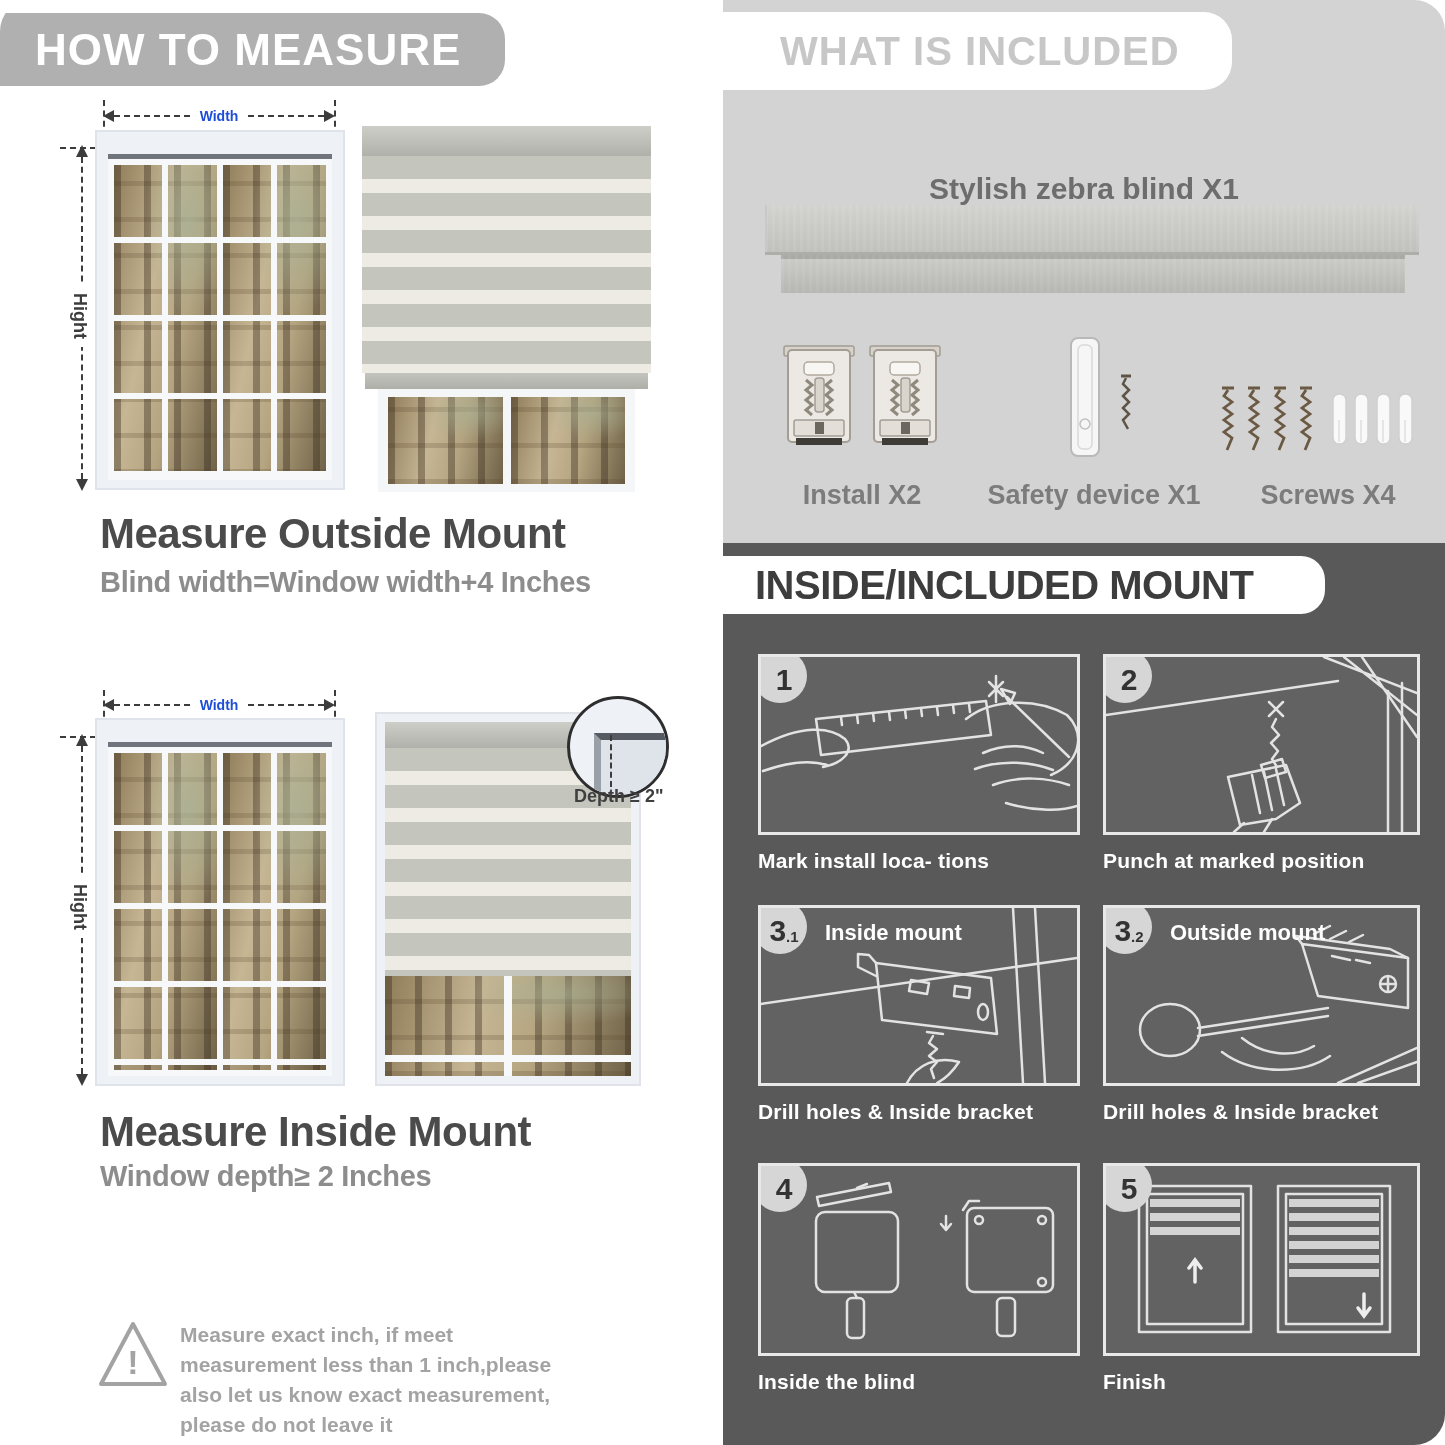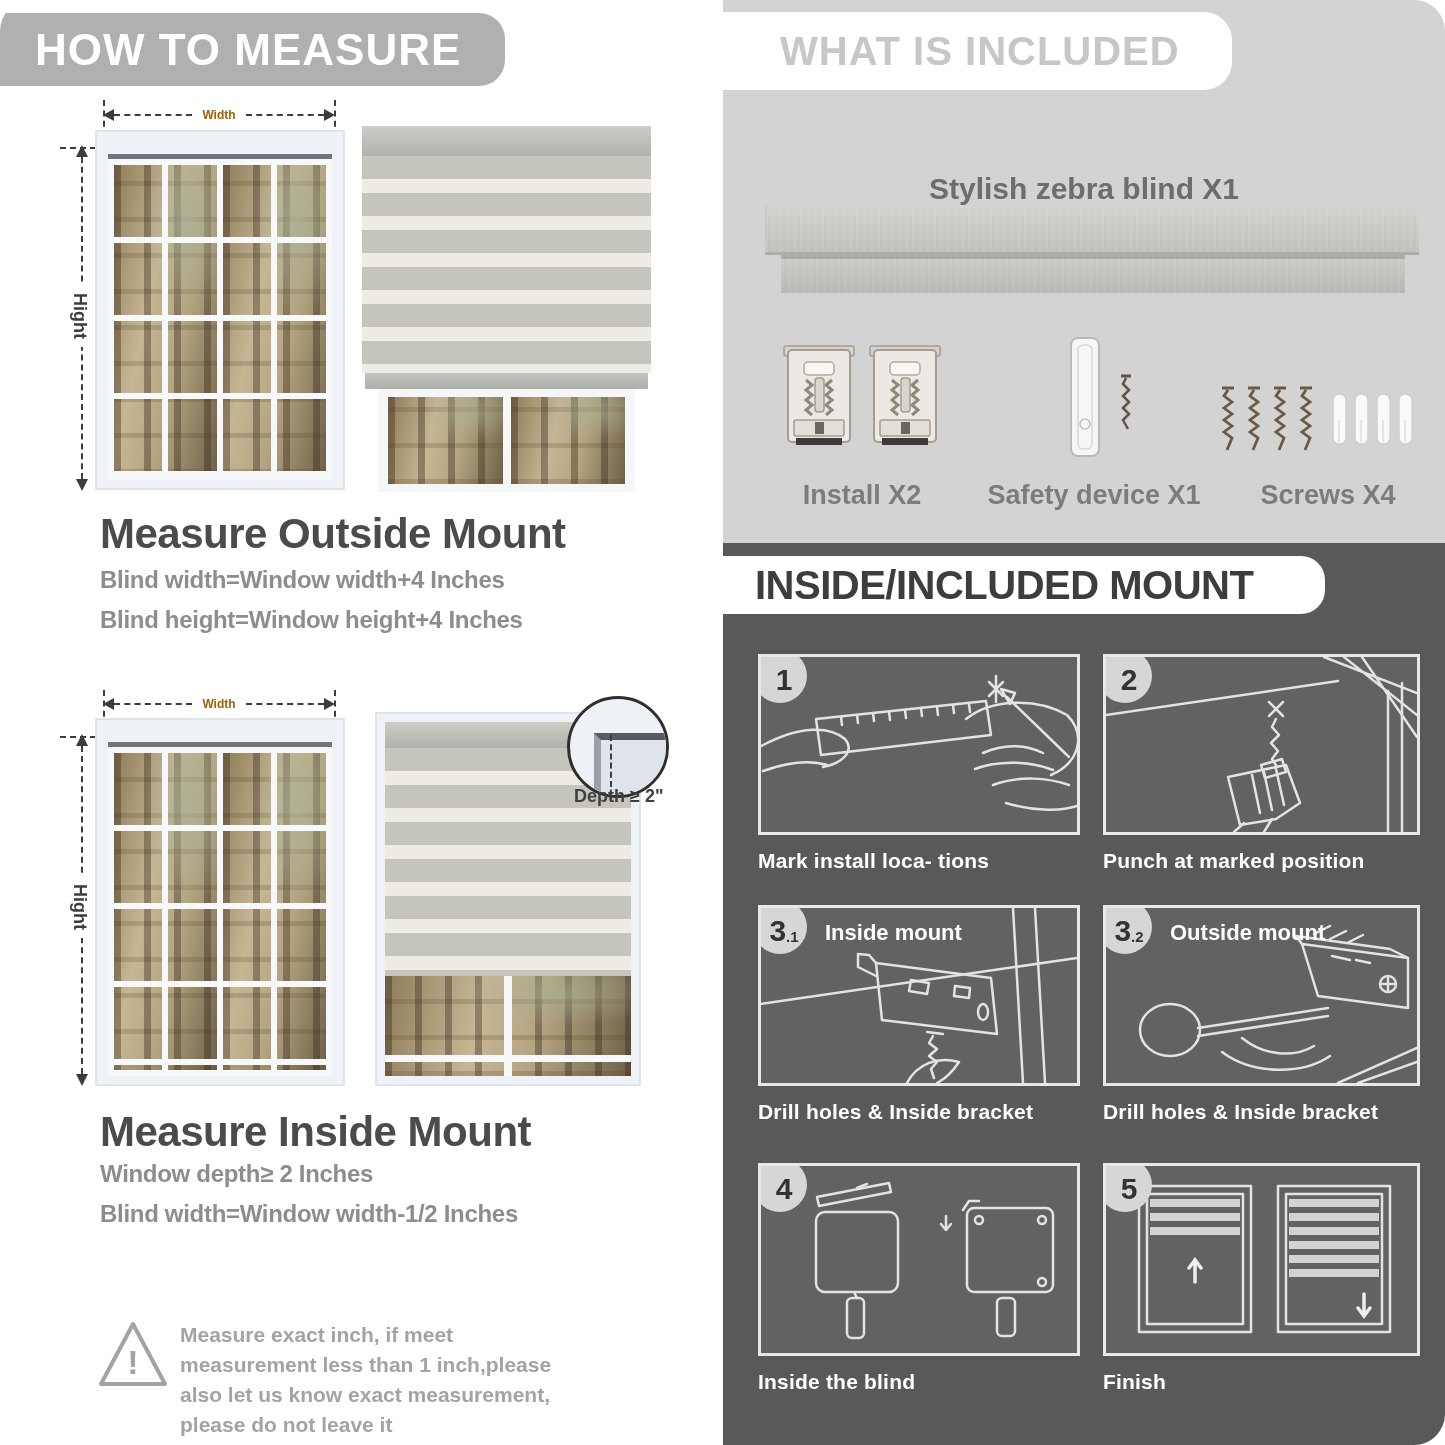--- a/index.html
+++ b/index.html
@@ -36,38 +36,38 @@
   .rail{background:linear-gradient(180deg,#c3c4be,#aeafa9);}
   .b1-peek{background:#f4f6f8;display:flex;gap:8px;padding:8px 10px;box-sizing:border-box;}
   .b1-peek .photo{flex:1;}
   .blind2-frame{background:#eef1f5;box-shadow:inset 0 0 0 2px #e0e4ea;padding:10px;box-sizing:border-box;
     display:flex;flex-direction:column;}
   .b2-photo{position:relative;flex:1;}
   .b2-photo .mullion{position:absolute;left:calc(50% - 4px);top:0;bottom:0;width:8px;background:#f7f8fa;}
   .b2-photo .railbar{position:absolute;left:0;right:0;bottom:14px;height:7px;background:#f7f8fa;}
 
   
-  .dim-w{display:flex;align-items:center;color:#a16207;font-weight:bold;font-size:12px;}
+  .dim-w{display:flex;align-items:center;color:#1d4ed8;font-weight:bold;font-size:14px;}
   .dim-w .ln{flex:1;border-top:2px dashed #3c3c3c;height:0;}
   .dim-w .ah{width:0;height:0;border-top:6px solid transparent;border-bottom:6px solid transparent;}
   .dim-w .ah.l{border-right:11px solid #3c3c3c;}
   .dim-w .ah.r{border-left:11px solid #3c3c3c;}
   .dim-w span{margin:0 10px;}
   .vdash{border-left:2px dashed #3c3c3c;width:0;}
   .hdash{border-top:2px dashed #3c3c3c;height:0;}
   .dim-h{border-left:2px dashed #3c3c3c;width:0;}
   .dim-h .ah-t{position:absolute;top:-2px;left:-7px;width:0;height:0;border-left:6px solid transparent;
     border-right:6px solid transparent;border-bottom:12px solid #3c3c3c;}
   .dim-h .ah-b{position:absolute;bottom:-2px;left:-7px;width:0;height:0;border-left:6px solid transparent;
     border-right:6px solid transparent;border-top:12px solid #3c3c3c;}
   .h-label{position:absolute;left:-14px;background:#ffffff;writing-mode:vertical-rl;
     padding:8px 0;font-weight:bold;font-size:18px;color:#3c3c3c;}
 
   .mtitle{font-weight:bold;font-size:42px;color:#4b4b4b;letter-spacing:-0.5px;}
-  .msub{font-weight:bold;font-size:24px;color:#8d8d8d;letter-spacing:-0.3px;}
+  .msub{font-weight:bold;font-size:29px;color:#8d8d8d;letter-spacing:-0.3px;}
   .warn-text{font-weight:bold;font-size:21px;color:#a3a3a3;line-height:30px;}
 
   .magnifier{border:3px solid #2e2e2e;border-radius:50%;background:#eef1f6;overflow:hidden;}
   .mag-corner{position:absolute;left:24px;top:34px;right:-6px;bottom:-6px;background:#dfe3ea;
     border-top:7px solid #565b63;border-left:7px solid #9aa0a8;}
   .mag-dash{position:absolute;left:40px;top:36px;height:52px;border-left:2px dashed #3c3c3c;}
   .depth-label{font-weight:bold;font-size:18px;color:#3f3f3f;}
 
   
   .right-top{left:723px;top:0;width:722px;height:543px;background:#d3d3d3;}
@@ -136,21 +136,20 @@
     <div class="stripes" style="height:217px;"></div>
     <div class="rail" style="height:16px;margin:0 3px;"></div>
     <div class="b1-peek" style="height:103px;margin:0 16px;">
       <div class="photo"></div>
       <div class="photo"></div>
     </div>
   </div>
 
   <div class="abs mtitle" style="left:100px;top:510px;">Measure Outside Mount</div>
   <div class="abs msub" style="left:100px;top:566px;">Blind width=Window width+4 Inches</div>
-  <div class="abs msub" style="left:100px;top:606px;">Blind height=Window height+4 Inches</div>
 
   <div class="abs dim-w" style="left:103px;top:697px;width:232px;">
     <i class="ah l"></i>
       <i class="ln"></i>
     <span>Width</span>
     <i class="ln"></i>
       <i class="ah r"></i>
   </div>
   <div class="abs vdash" style="left:103px;top:690px;height:58px;"></div>
   <div class="abs vdash" style="left:334px;top:690px;height:58px;"></div>
@@ -179,21 +178,20 @@
   </div>
 
   <div class="abs magnifier" style="left:567px;top:696px;width:96px;height:96px;">
     <div class="mag-corner"></div>
     <div class="mag-dash"></div>
   </div>
   <div class="abs depth-label" style="left:574px;top:786px;">Depth ≥ 2"</div>
 
   <div class="abs mtitle" style="left:100px;top:1108px;">Measure Inside Mount</div>
   <div class="abs msub" style="left:100px;top:1160px;">Window depth≥ 2 Inches</div>
-  <div class="abs msub" style="left:100px;top:1200px;">Blind width=Window width-1/2 Inches</div>
 
   <svg class="abs" style="left:95px;top:1316px;" width="76" height="80" viewBox="0 0 76 80">
     <path d="M38 8 L70 68 L6 68 Z" fill="none" stroke="#a3a3a3" stroke-width="4" stroke-linejoin="round"></path>
     <text x="38" y="58" text-anchor="middle" font-family="Liberation Sans, sans-serif" font-weight="bold" font-size="34" fill="#a3a3a3">!</text>
   </svg>
   <div class="abs warn-text" style="left:180px;top:1320px;width:400px;">Measure exact inch, if meet measurement less than 1 inch,please also let us know exact measurement, please do not leave it</div>
 
   <div class="abs right-top">
     <div class="included-header">
       <span>WHAT IS INCLUDED</span>

